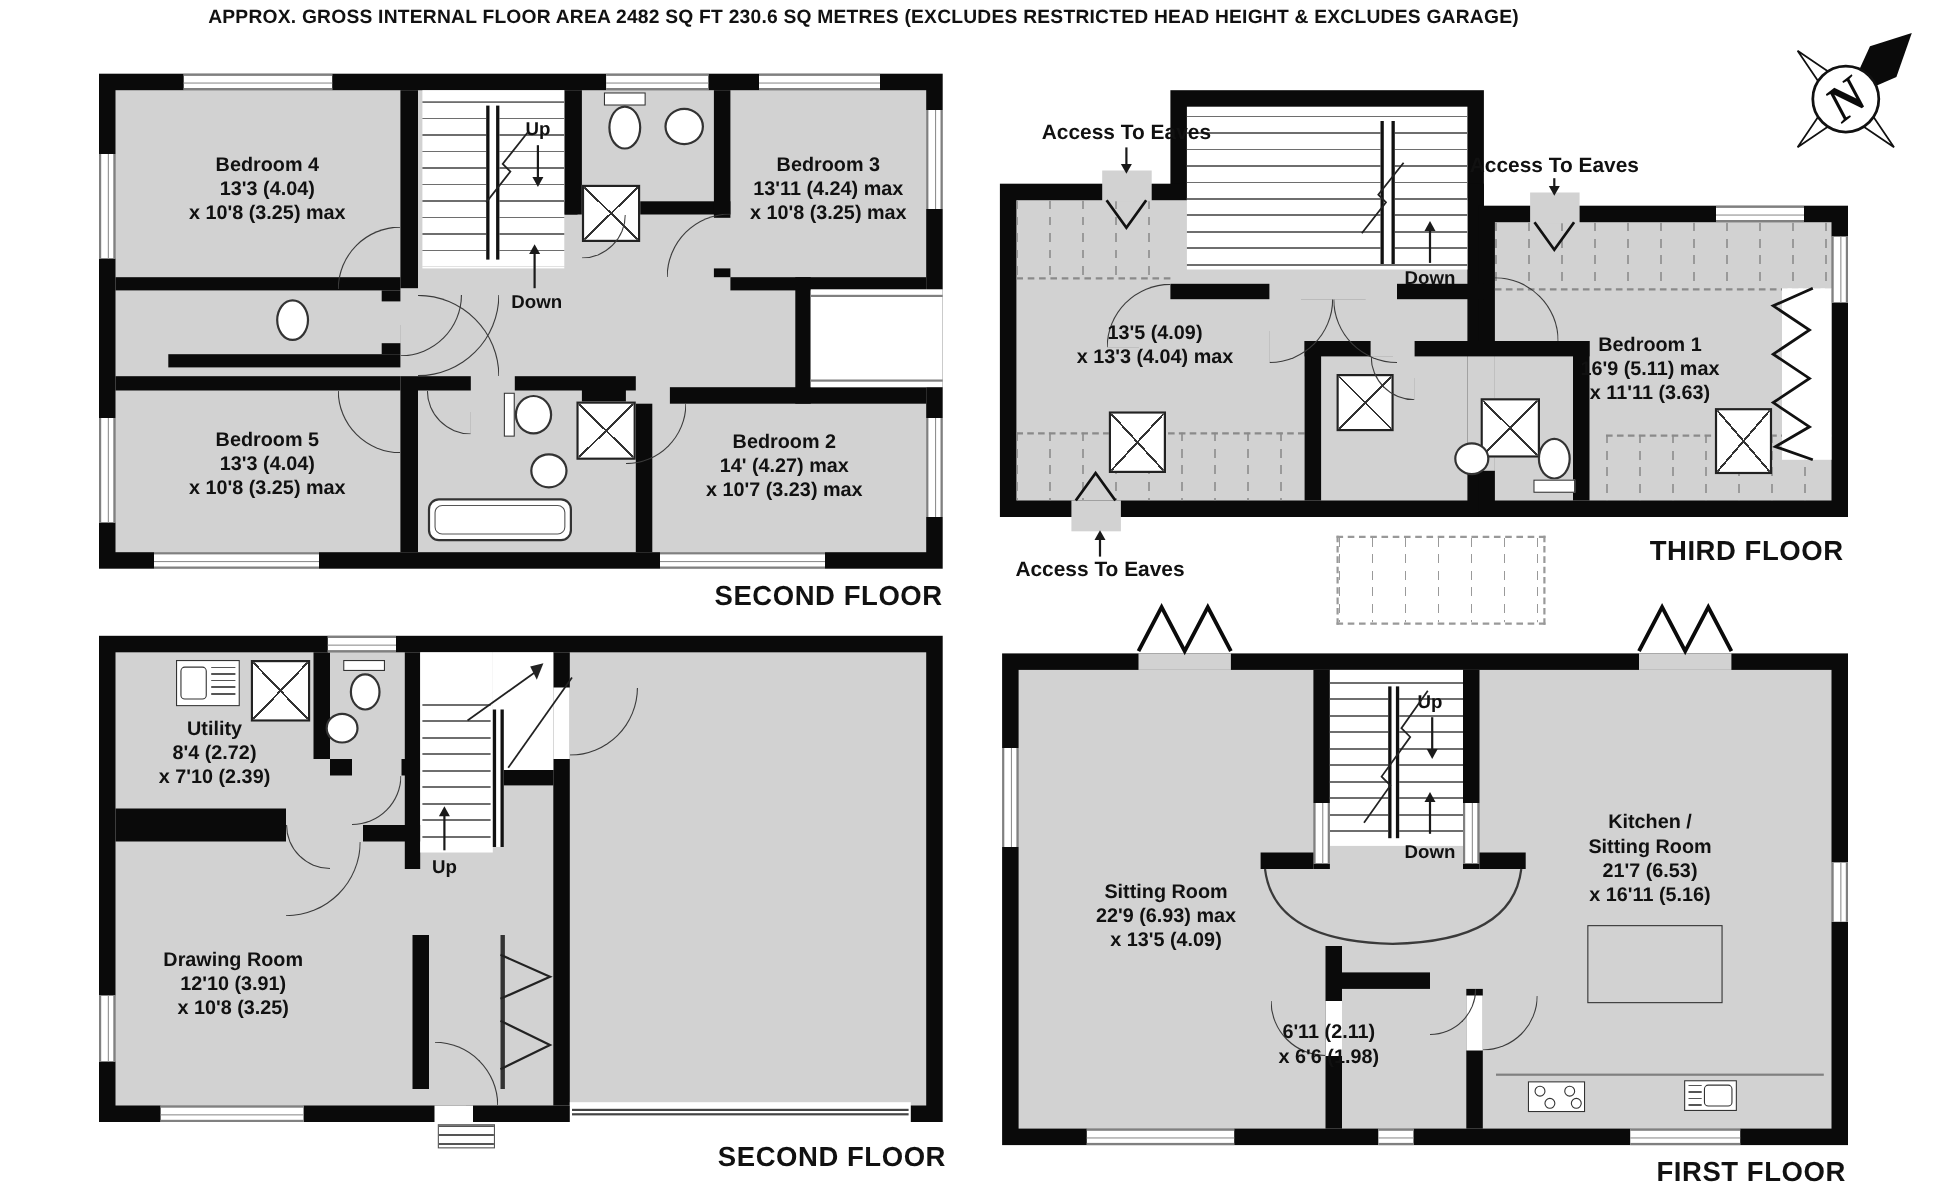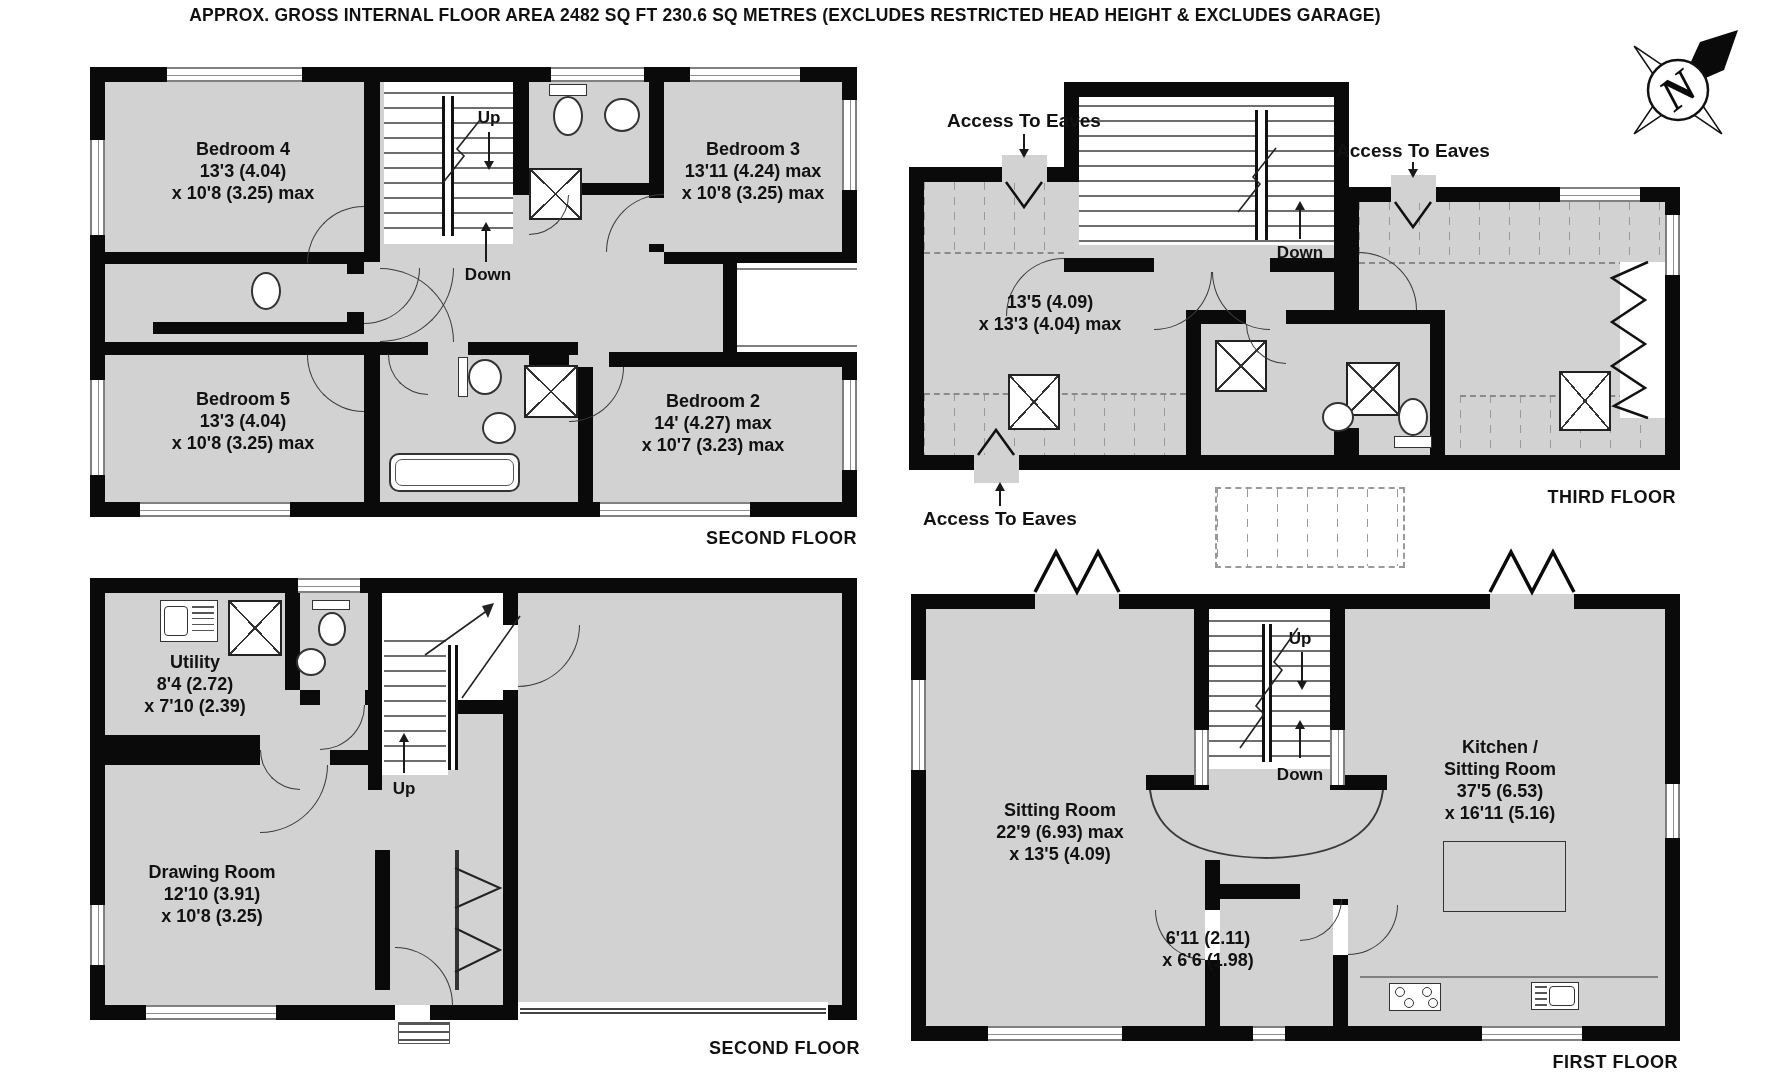--- a/index.html
+++ b/index.html
@@ -45,21 +45,21 @@
   .dashh{position:absolute;height:0;border-top:2px dashed #8a8a8a;}
   
   .arr{position:absolute;width:2px;background:#1a1a1a;}
   .arr.ad::after{content:"";position:absolute;bottom:-9px;left:-4px;border:5px solid transparent;border-top:9px solid #1a1a1a;}
   .arr.au::before{content:"";position:absolute;top:-9px;left:-4px;border:5px solid transparent;border-bottom:9px solid #1a1a1a;}
   
   .title{position:absolute;left:0;top:5px;width:1570px;text-align:center;font-size:17.5px;font-weight:bold;letter-spacing:0.2px;}
   .lbl{position:absolute;text-align:center;font-weight:bold;font-size:18px;line-height:22px;transform:translateX(-50%);white-space:nowrap;}
   .ud{position:absolute;font-weight:bold;font-size:17px;transform:translateX(-50%);white-space:nowrap;}
   .ev{position:absolute;font-weight:bold;font-size:19px;transform:translateX(-50%);white-space:nowrap;}
-  .floorlbl{position:absolute;font-weight:bold;font-size:18px;letter-spacing:0.5px;white-space:nowrap;}
+  .floorlbl{position:absolute;font-weight:bold;font-size:25px;letter-spacing:0.5px;white-space:nowrap;}
   .legend{position:absolute;border:2px dashed #999;background:#fff;box-sizing:border-box;}
   .legend .txt{position:absolute;left:0;right:0;top:14px;text-align:center;font-weight:bold;font-size:19px;line-height:24px;}
   .legend .txt span{background:#fff;padding:0 3px;}
   svg{position:absolute;left:0;top:0;}
 </style>
 </head>
 <body>
 
 <div id="canvas">
 
@@ -202,20 +202,25 @@
 
   <div class="wnh" style="left:1560px;top:187px;width:80px;"></div>
   <div class="wnv" style="left:1665px;top:215px;height:60px;"></div>
 
   <div class="lbl" style="left:1050px;top:291px;">
     <div></div>
 
     <div>13'5 (4.09)</div>
     <div>x 13'3 (4.04) max</div>
   </div>
+  <div class="lbl" style="left:1500px;top:302px;">
+    <div>Bedroom 1</div>
+    <div>16'9 (5.11) max</div>
+    <div>x 11'11 (3.63)</div>
+  </div>
   <div class="ud" style="left:1300px;top:243px;">Down</div>
   <div class="arr au" style="left:1299px;top:205px;height:34px;"></div>
   <div class="ev" style="left:1024px;top:110px;">Access To Eaves</div>
   <div class="arr ad" style="left:1023px;top:134px;height:20px;"></div>
   <div class="ev" style="left:1413px;top:140px;">Access To Eaves</div>
   <div class="arr ad" style="left:1412px;top:162px;height:12px;"></div>
   <div class="ev" style="left:1000px;top:508px;">Access To Eaves</div>
   <div class="arr au" style="left:999px;top:486px;height:20px;"></div>
   <div class="floorlbl" style="right:91px;top:487px;">THIRD FLOOR</div>
 
@@ -328,21 +333,21 @@
   <div class="wnv" style="left:911px;top:680px;height:90px;"></div>
 
   <div class="lbl" style="left:1060px;top:799px;">
     <div>Sitting Room</div>
     <div>22'9 (6.93) max</div>
     <div>x 13'5 (4.09)</div>
   </div>
   <div class="lbl" style="left:1500px;top:736px;">
     <div>Kitchen /</div>
     <div>Sitting Room</div>
-    <div>37'5 (6.53)</div>
+    <div>21'7 (6.53)</div>
     <div>x 16'11 (5.16)</div>
   </div>
   <div class="lbl" style="left:1208px;top:927px;">
     <div>6'11 (2.11)</div>
     <div>x 6'6 (1.98)</div>
   </div>
   <div class="ud" style="left:1300px;top:629px;">Up</div>
   <div class="arr ad" style="left:1301px;top:652px;height:34px;"></div>
   <div class="ud" style="left:1300px;top:765px;">Down</div>
   <div class="arr au" style="left:1299px;top:724px;height:34px;"></div>

